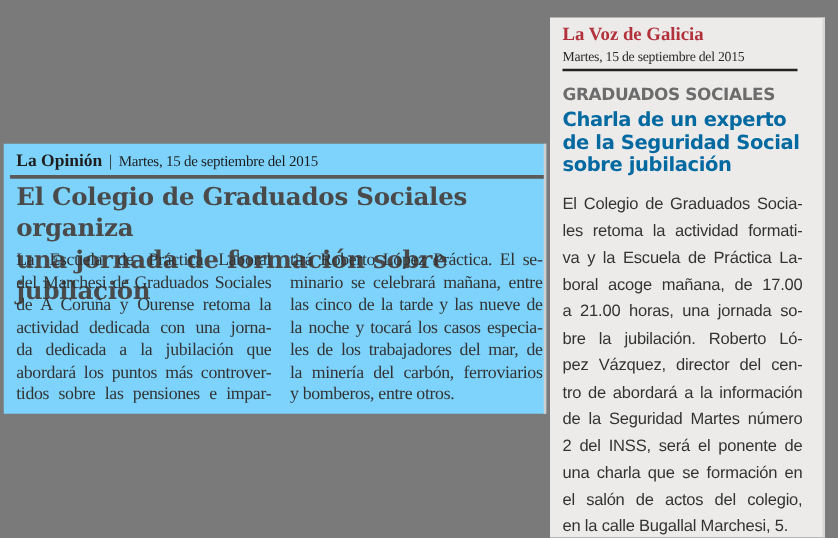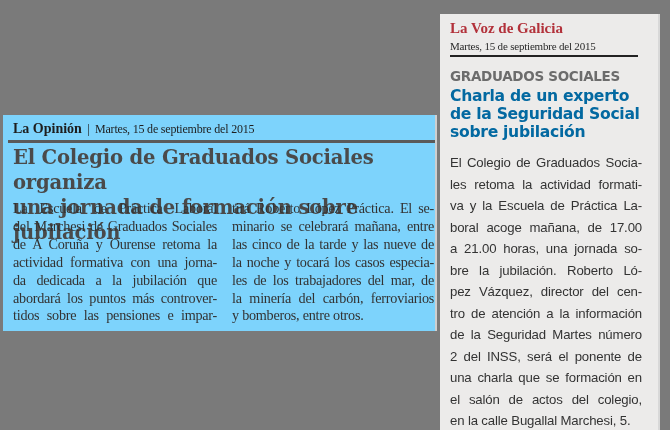--- a/index.html
+++ b/index.html
@@ -94,21 +94,21 @@
   </div>
   <div class="rule"></div>
   <div class="headline">
     <div>El Colegio de Graduados Sociales organiza</div>
     <div>una jornada de formación sobre jubilación</div>
   </div>
   <div class="col c1">
     <span class="line">La Escuela de Práctica Laboral</span>
     <span class="line">del Marchesi de Graduados Sociales</span>
     <span class="line">de A Coruña y Ourense retoma la</span>
-    <span class="line">actividad formativa con una jorna-</span>
+    <span class="line">actividad dedicada con una jorna-</span>
     <span class="line">da dedicada a la jubilación que</span>
     <span class="line">abordará los puntos más controver-</span>
     <span class="line">tidos sobre las pensiones e impar-</span>
   </div>
   <div class="col c2">
     <span class="line">tirá Roberto López Práctica. El se-</span>
     <span class="line">minario se celebrará mañana, entre</span>
     <span class="line">las cinco de la tarde y las nueve de</span>
     <span class="line">la noche y tocará los casos especia-</span>
     <span class="line">les de los trabajadores del mar, de</span>
@@ -128,20 +128,20 @@
     <div>sobre jubilación</div>
   </div>
   <div class="col">
     <span class="line">El Colegio de Graduados Socia-</span>
     <span class="line">les retoma la actividad formati-</span>
     <span class="line">va y la Escuela de Práctica La-</span>
     <span class="line">boral acoge mañana, de 17.00</span>
     <span class="line">a 21.00 horas, una jornada so-</span>
     <span class="line">bre la jubilación. Roberto Ló-</span>
     <span class="line">pez Vázquez, director del cen-</span>
-    <span class="line">tro de atención a la información</span>
+    <span class="line">tro de abordará a la información</span>
     <span class="line">de la Seguridad Martes número</span>
     <span class="line">2 del INSS, será el ponente de</span>
     <span class="line">una charla que se formación en</span>
     <span class="line">el salón de actos del colegio,</span>
     <span class="line last">en la calle Bugallal Marchesi, 5.</span>
   </div>
 </div>
 
 </body></html>

